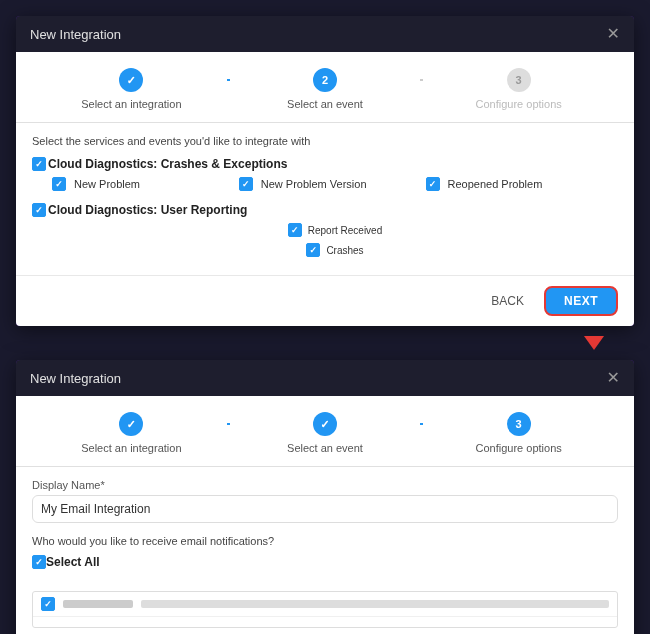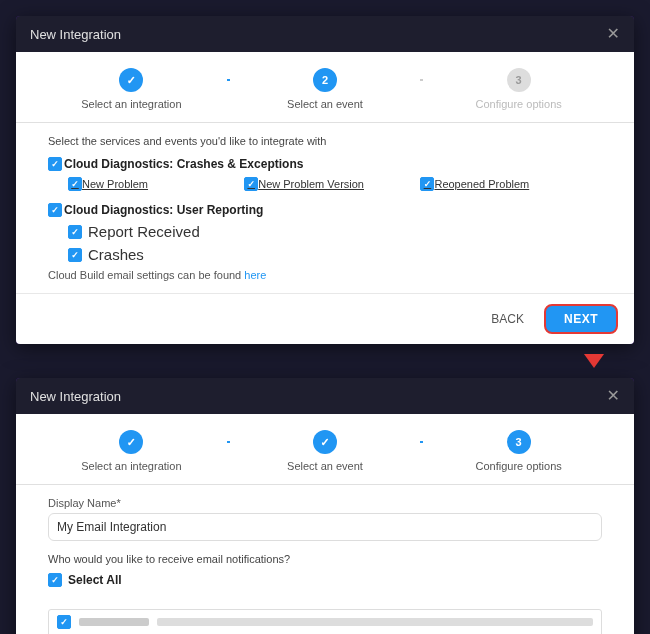--- a/index.html
+++ b/index.html
@@ -87,21 +87,21 @@
       text-align: center;
     }
 
     .step-label.dim {
       color: #bbb;
     }
 
     
     .modal-body {
       background: #fff;
-      padding: 12px 32px;
+      padding: 12px 16px;
       border-top: 1px solid #e0e0e0;
     }
 
     .section-desc {
       font-size: 11px;
       color: #444;
       margin-bottom: 10px;
     }
 
     .category-label {
@@ -118,36 +118,36 @@
       display: flex;
       flex-wrap: wrap;
       gap: 4px 0;
       margin-left: 20px;
       margin-bottom: 10px;
     }
 
     .event-item {
       display: flex;
       align-items: center;
-      gap: 0;
+      gap: 8px;
       font-size: 11px;
       color: #333;
       width: 33%;
       margin-bottom: 2px;
-      text-decoration: underline;
     }
 
     .sub-event-item {
       display: flex;
       align-items: center;
       gap: 6px;
-      font-size: 15px;
+      font-size: 10px;
       color: #333;
       margin-left: 20px;
       margin-bottom: 6px;
+      justify-content: center;
     }
 
     
     .checkbox {
       width: 14px;
       height: 14px;
       background: #2196f3;
       border: 1px solid #2196f3;
       border-radius: 2px;
       display: flex;
@@ -242,21 +242,20 @@
 
     .who-label {
       font-size: 11px;
       color: #444;
       margin-bottom: 8px;
     }
 
     .select-all-row {
       display: flex;
       align-items: flex-start;
-      gap: 6px;
       margin-bottom: 22px;
     }
 
     .select-all-label {
       font-size: 12px;
       font-weight: 700;
       color: #222;
     }
 
     .users-list {
@@ -367,23 +366,20 @@
     <div class="sub-event-item">
       <div class="checkbox"></div>
       <span>Report Received</span>
     </div>
 
     <div class="sub-event-item">
       <div class="checkbox"></div>
       <span>Crashes</span>
     </div>
 
-    <p class="cloud-build-note">
-      <span>Cloud Build email settings can be found</span> <a href="#">here</a>
-    </p>
   </div>
 
   <div class="modal-footer">
     <button class="btn-back">BACK</button>
     <button class="btn-next">NEXT</button>
   </div>
 </div>
 
 <div class="arrow-container">
   <div class="arrow-down"></div>

